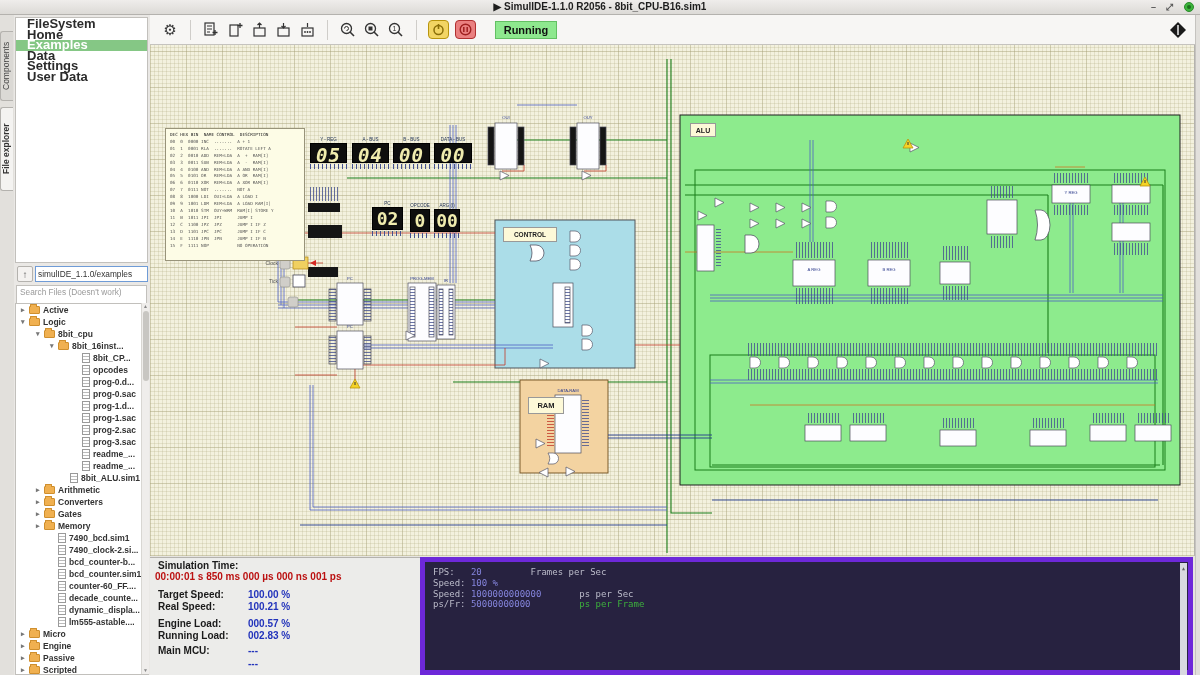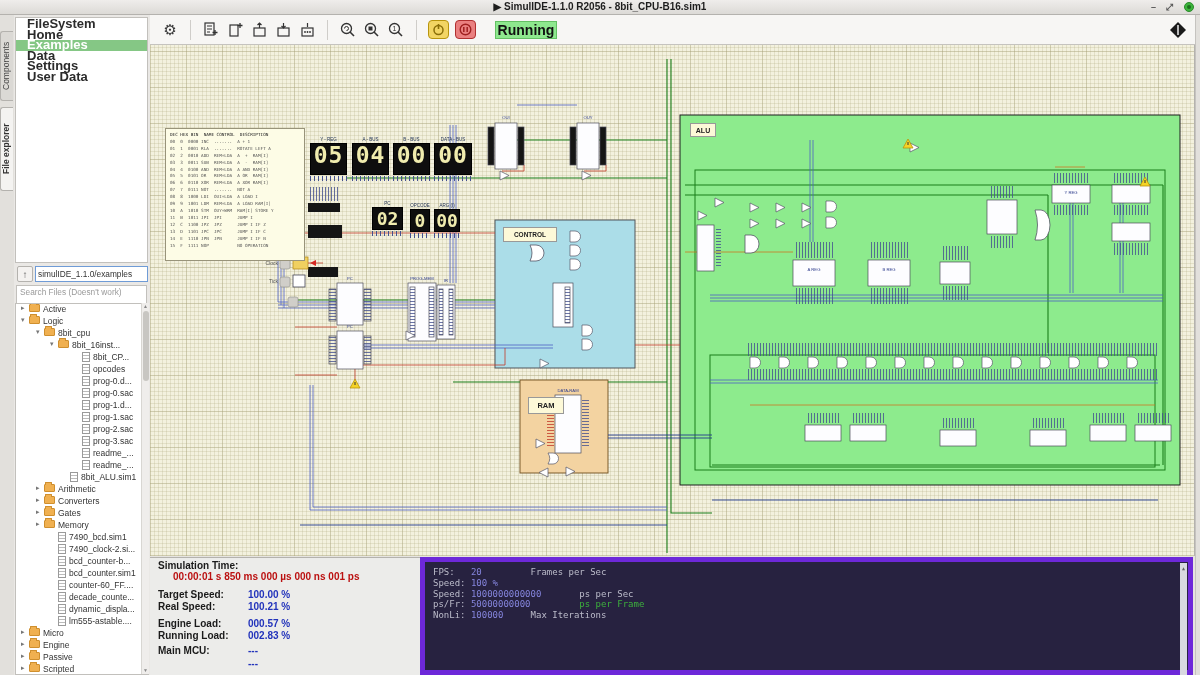--- a/index.html
+++ b/index.html
@@ -35,21 +35,21 @@
   .fsi.sel{background:#85c785;color:#fff;}
   #pathbar{position:absolute;left:1px;top:251px;width:134px;height:17px;}
   #upbtn{position:absolute;left:2px;top:0;width:16px;height:16px;border:1px solid #b4b2ae;
     background:#f4f2f0;border-radius:2px;text-align:center;font-size:10px;color:#555;line-height:15px;}
   #pathfield{position:absolute;left:20px;top:0;width:113px;height:16px;border:1px solid #6f9bd6;
     background:#fff;font-size:8.3px;line-height:14px;padding-left:2px;color:#333;white-space:nowrap;overflow:hidden;}
   #searchfield{position:absolute;left:2px;top:270px;width:131px;height:22px;border:1px solid #c2c0bc;
     background:#fff;font-size:8.3px;line-height:13px;padding-left:3px;color:#9a9a9a;white-space:nowrap;}
   #treebox{position:absolute;left:1px;top:288px;width:134px;height:372px;background:#fff;
     border:1px solid #c2c0bc;overflow:hidden;}
-  .trow{height:12px;display:flex;white-space:nowrap;}
+  .trow{height:12px;display:flex;align-items:center;white-space:nowrap;font-weight:bold;}
   .trow .arr{width:8px;font-size:7px;color:#777;flex:0 0 8px;}
   .arr.c::before{content:"▸";}
   .arr.e::before{content:"▾";}
   .fico{width:11px;height:8px;background:#f0b050;border:1px solid #cf8f2e;border-radius:1px;
     margin-right:3px;flex:0 0 11px;position:relative;}
   .fico::before{content:"";position:absolute;left:0;top:-3px;width:5px;height:2px;
     background:#f0b050;border:1px solid #cf8f2e;border-bottom:none;border-radius:1px 1px 0 0;}
   .pico{width:8px;height:10px;background:#fdfdfd;border:1px solid #9a9a9a;margin-right:3px;
     flex:0 0 8px;background-image:repeating-linear-gradient(#fff 0 2px,#bbb 2px 3px);}
   .tlabel{font-size:8.5px;color:#333;}
@@ -62,21 +62,21 @@
   
   #toolbar{position:absolute;left:150px;top:15px;width:1050px;height:30px;background:#f7f6f4;
     border-bottom:1px solid #c5c3bf;display:flex;align-items:center;}
   .tsep{width:1px;height:20px;background:#cfcdc9;margin:0 8px;}
   .ticon{width:20px;height:20px;display:flex;align-items:center;justify-content:center;margin:0 2px;}
   #gear{font-size:15px;color:#3a3a3a;margin-left:10px;}
   .pbtn{width:21px;height:19px;border-radius:4px;margin:0 3px;display:flex;align-items:center;justify-content:center;}
   #powerbtn{background:#f2d564;border:1.5px solid #b8950e;}
   #pausebtn{background:#ea8080;border:1.5px solid #b03030;}
   #running{margin-left:16px;width:62px;height:18px;background:#8ee88e;border:1px solid #63c063;
-    font-size:14px;font-weight:bold;color:#111;text-align:center;line-height:17px;}
+    font-size:11px;font-weight:bold;color:#111;text-align:center;line-height:17px;}
   #paneltoggle{position:absolute;right:10px;top:5px;}
 
   
   #canvas{position:absolute;left:150px;top:45px;width:1045px;height:511px;
     background:
      repeating-linear-gradient(0deg, rgba(168,162,118,.22) 0 1px, transparent 1px 4px),
      repeating-linear-gradient(90deg, rgba(168,162,118,.22) 0 1px, transparent 1px 4px),
      repeating-linear-gradient(0deg, rgba(150,144,100,.28) 0 1px, transparent 1px 36px),
      repeating-linear-gradient(90deg, rgba(150,144,100,.28) 0 1px, transparent 1px 36px),
      #f3f1de;
@@ -87,32 +87,32 @@
     text-align:center;font-weight:bold;}
   #itable{position:absolute;left:15px;top:83px;width:140px;height:133px;background:#fdfce6;
     border:1px solid #98937a;padding:3px 0 0 4px;}
   .tl{font-family:"DejaVu Sans Mono",monospace;font-size:4.3px;line-height:6.9px;
     color:#555;white-space:pre;}
   .tl.hd{color:#222;}
   .disp{position:absolute;}
   .dlab{font-size:4.5px;color:#223355;text-align:center;margin-bottom:1px;white-space:nowrap;}
   .dscr{background:#0e0e0e;border:1px solid #000;color:#f0ecae;
     font-family:"DejaVu Sans Mono",monospace;font-weight:bold;text-align:center;}
-  .dscr.big{height:32px;font-size:23px;line-height:23px;letter-spacing:1px;}
+  .dscr.big{height:20px;font-size:19px;line-height:23px;letter-spacing:1px;font-style:italic;}
   .dscr.sm{height:23px;font-size:18px;line-height:22px;}
   .dpins{height:5px;background:repeating-linear-gradient(90deg,#44518f 0 1px,transparent 1px 4px);
     margin-top:1px;}
   .swlab{position:absolute;font-size:5px;color:#555;text-align:right;}
 
   
   #stats{position:absolute;left:150px;top:557px;width:270px;height:118px;background:#ececea;
     border-top:1px solid #b4b2ae;font-size:10px;}
   .stl{position:absolute;left:8px;font-weight:bold;color:#1a1a1a;white-space:nowrap;}
   .stv{position:absolute;left:98px;font-weight:bold;color:#2233bb;white-space:nowrap;}
-  #simtime{position:absolute;left:23px;top:13px;font-weight:bold;color:#bb1111;white-space:nowrap;font-size:10px;}
+  #simtime{position:absolute;left:5px;top:13px;font-weight:bold;color:#bb1111;white-space:nowrap;font-size:10px;}
   #console{position:absolute;left:420px;top:557px;width:773px;height:118px;background:#272240;
     border:5px solid #6d28d9;padding:5px 0 0 8px;
     font-family:"DejaVu Sans Mono",monospace;font-size:9px;line-height:10.8px;}
   .cline{white-space:pre;}
   .cl{color:#bcbcca;}
   .cv{color:#8585dd;}
   .cs{color:#bcbcca;}
   .cs.g{color:#3db03d;}
   #conscroll{position:absolute;right:1px;top:1px;width:7px;height:114px;background:#d8d8e0;
     font-size:5px;color:#666;text-align:center;}
@@ -745,18 +745,17 @@
   <div class="stl" style="top:87px">Main MCU:</div>
   <div class="stv" style="top:87px">---</div>
   <div class="stv" style="top:100px">---</div>
 </div>
 
 <div id="console">
   <div class="cline"><span class="cl">FPS:   </span><span class="cv">20</span><span class="cs">         Frames per Sec</span></div>
   <div class="cline"><span class="cl">Speed: </span><span class="cv">100 %</span><span class="cs"></span></div>
   <div class="cline"><span class="cl">Speed: </span><span class="cv">1000000000000</span><span class="cs">       ps per Sec</span></div>
   <div class="cline"><span class="cl">ps/Fr: </span><span class="cv">50000000000</span><span class="cs g">         ps per Frame</span></div>
-  <div class="cline"><span class="cl">NonLi: </span><span class="cv">100000</span><span class="cs">     Max Iterations</span></div>
   <div class="cline"><span class="cs"></span>&nbsp;</div>
   <div id="conscroll">▲</div>
 </div>
 
 <div id="rightedge"></div>
 
 </body></html>

